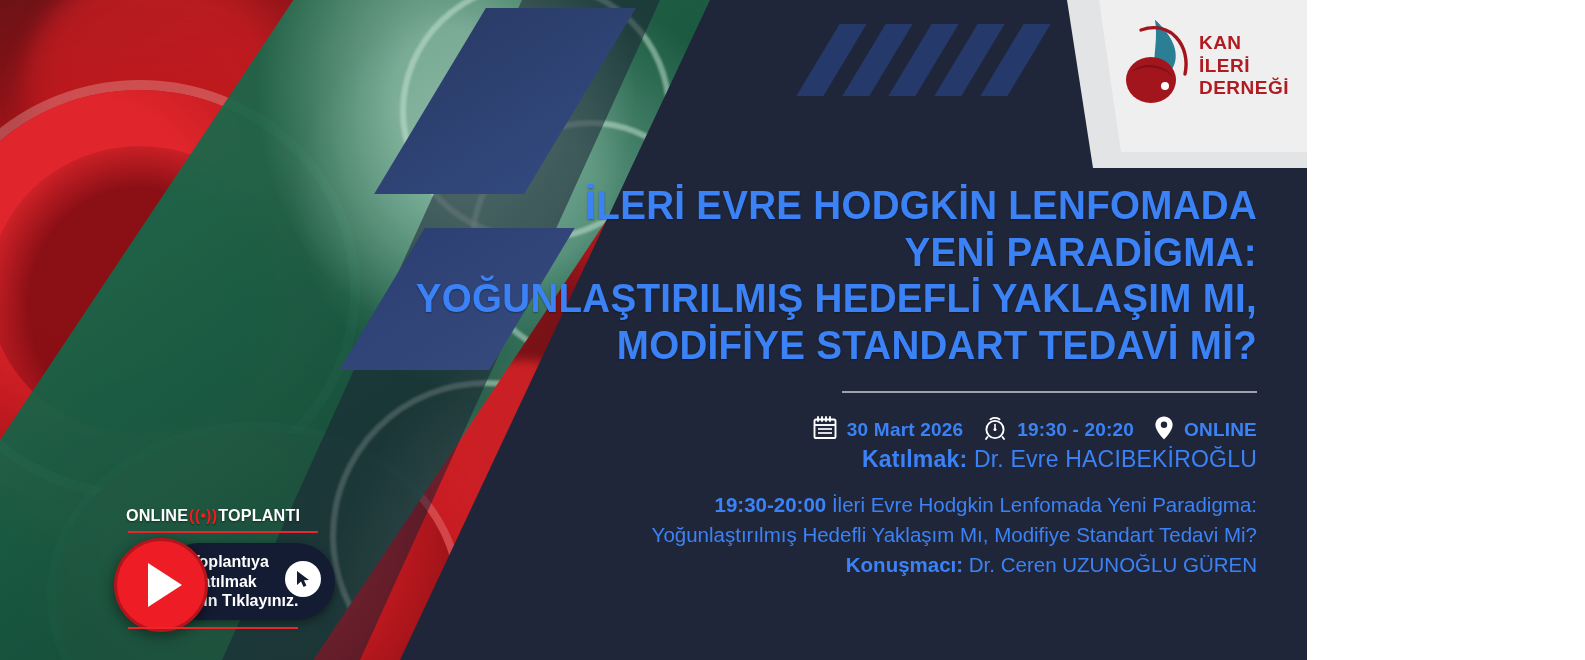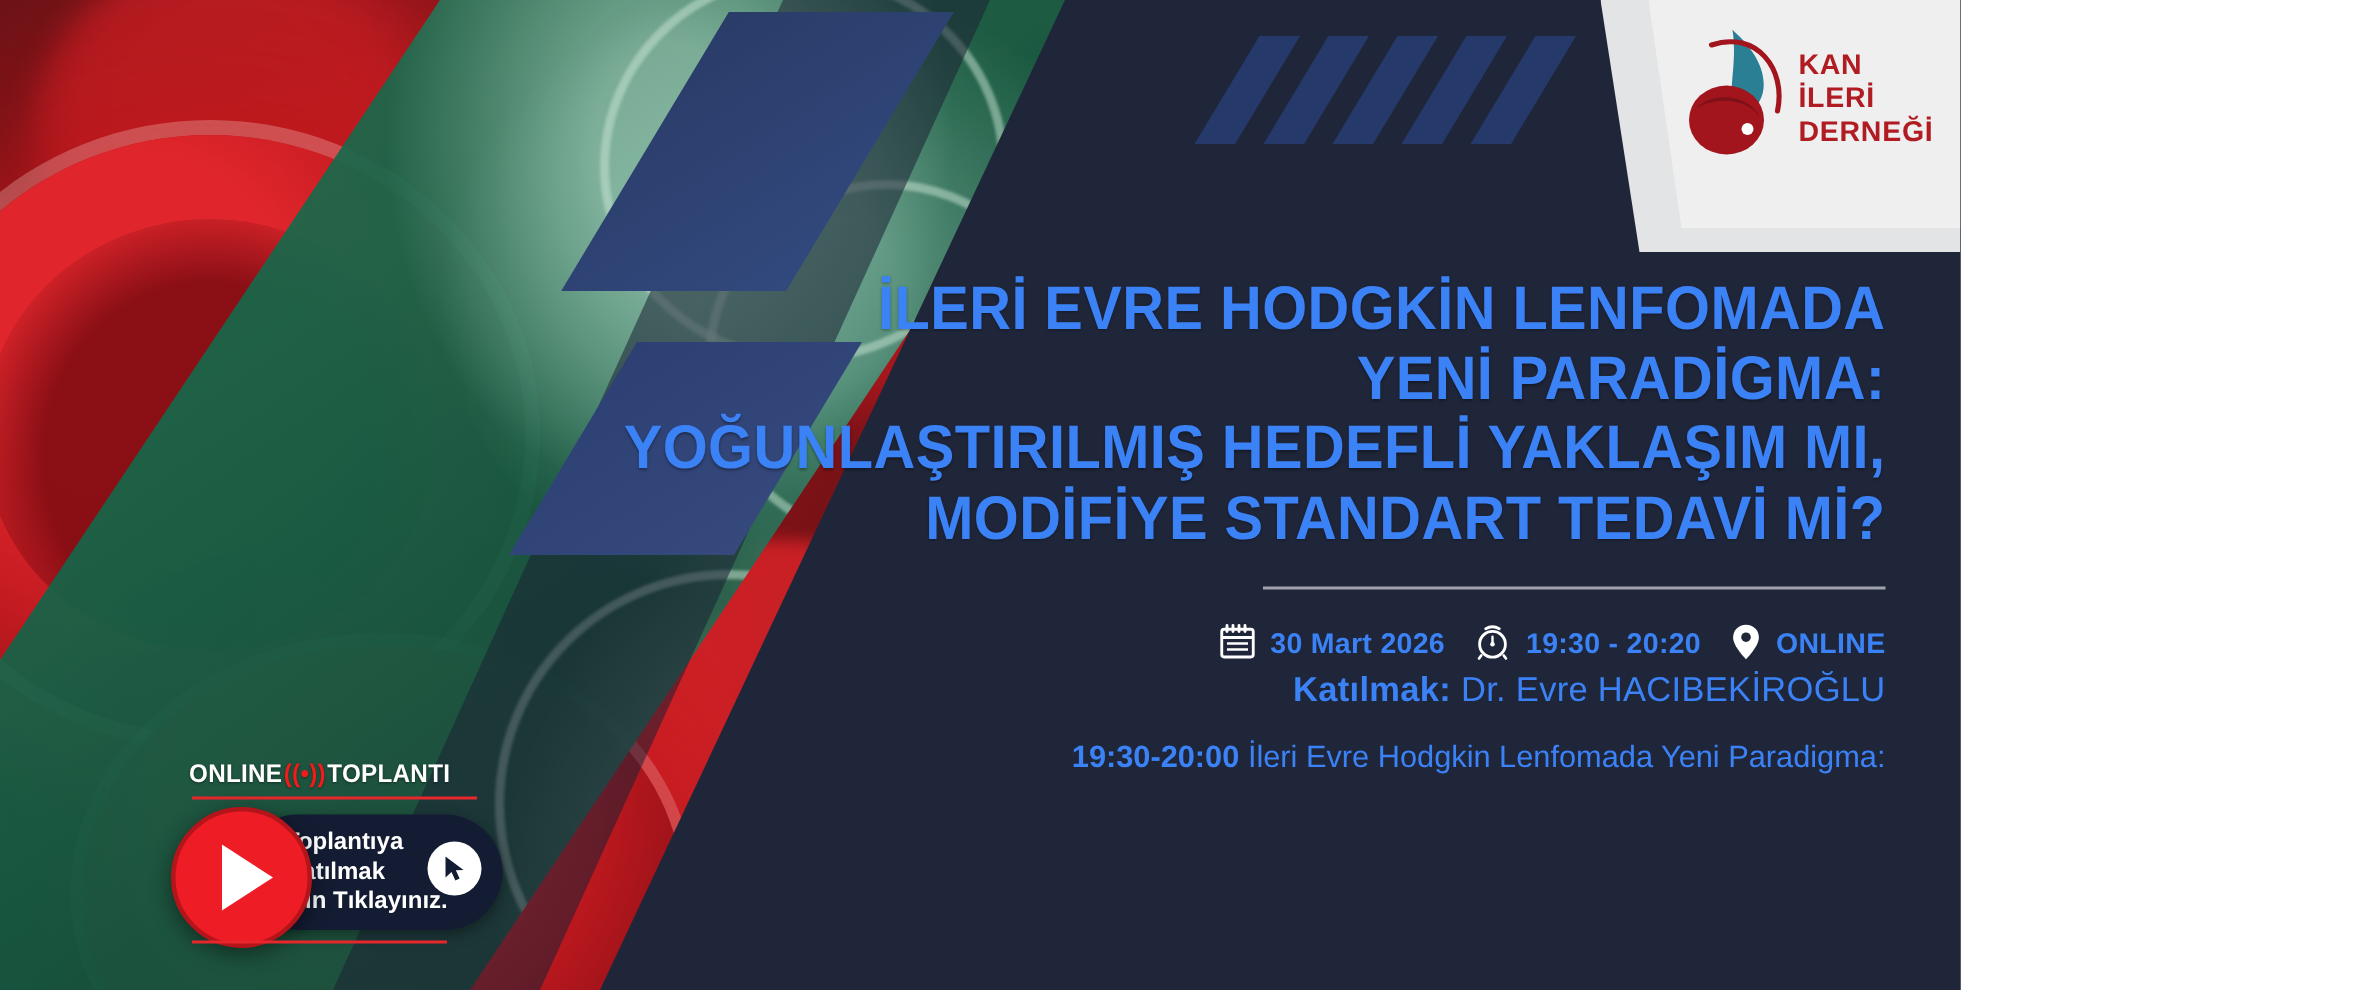--- a/index.html
+++ b/index.html
@@ -334,20 +334,25 @@
     <div class="moderator">
       <b>Katılmak:</b>
       <span>Dr. Evre HACIBEKİROĞLU</span>
     </div>
 
     <div class="session">
       <span class="ln">
         <b>19:30-20:00</b>
         <span>İleri Evre Hodgkin Lenfomada Yeni Paradigma:</span>
       </span>
+      <span class="ln">Yoğunlaştırılmış Hedefli Yaklaşım Mı, Modifiye Standart Tedavi Mi?</span>
+      <span class="ln">
+        <b>Konuşmacı:</b>
+        <span>Dr. Ceren UZUNOĞLU GÜREN</span>
+      </span>
     </div>
 
 
   </div>
 
   <div class="badge">
     <div class="badge-title">
       <span>ONLINE</span>
         <span class="wave">((•))</span>
         <span>TOPLANTI</span>

